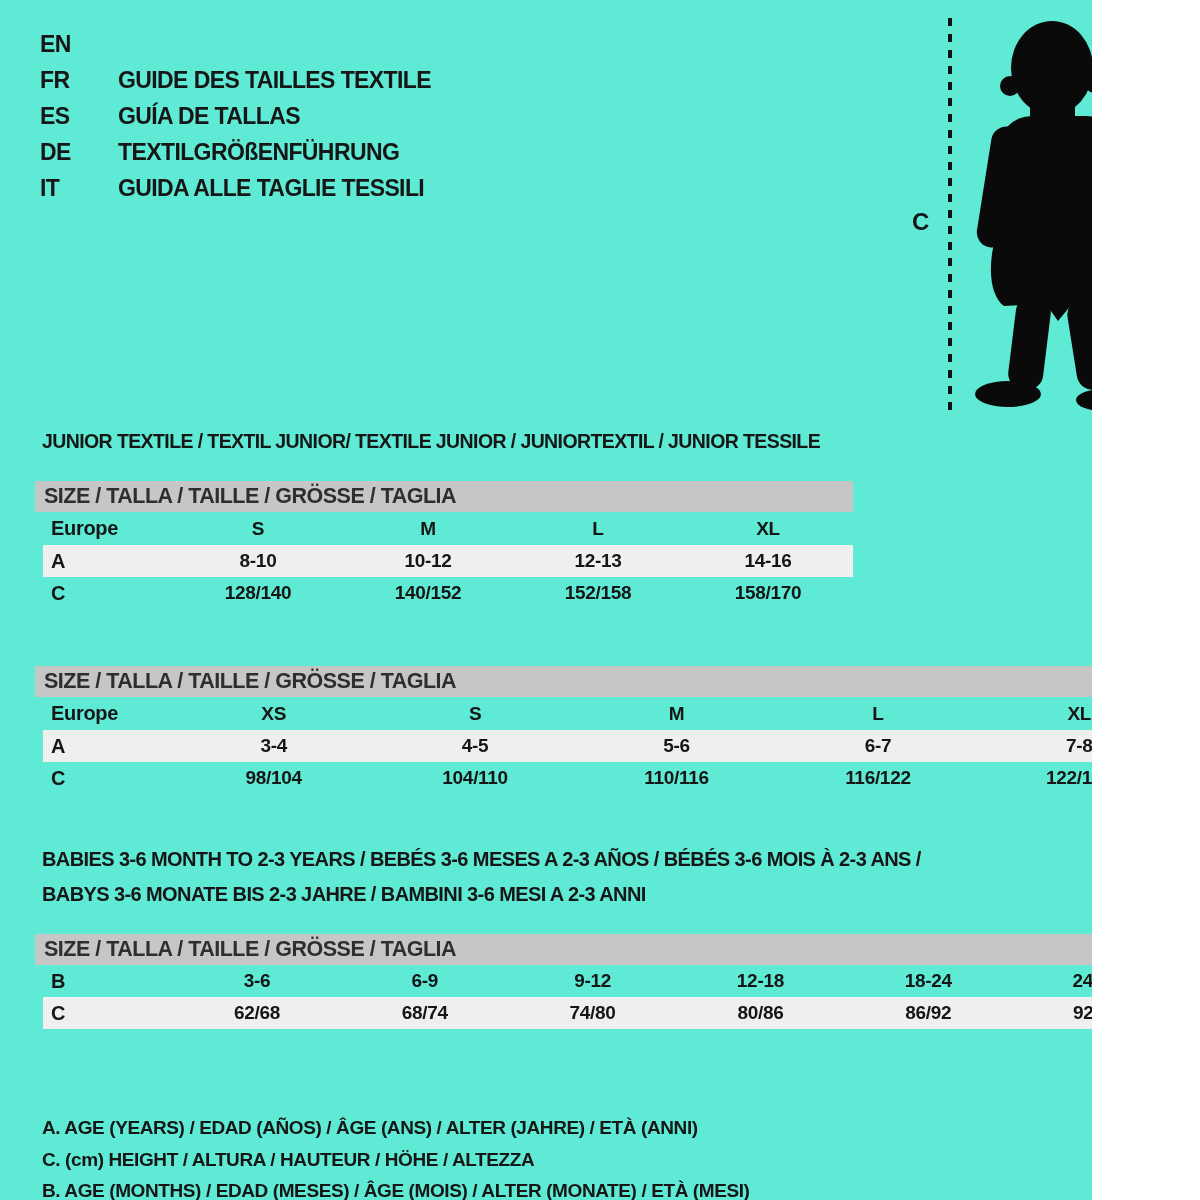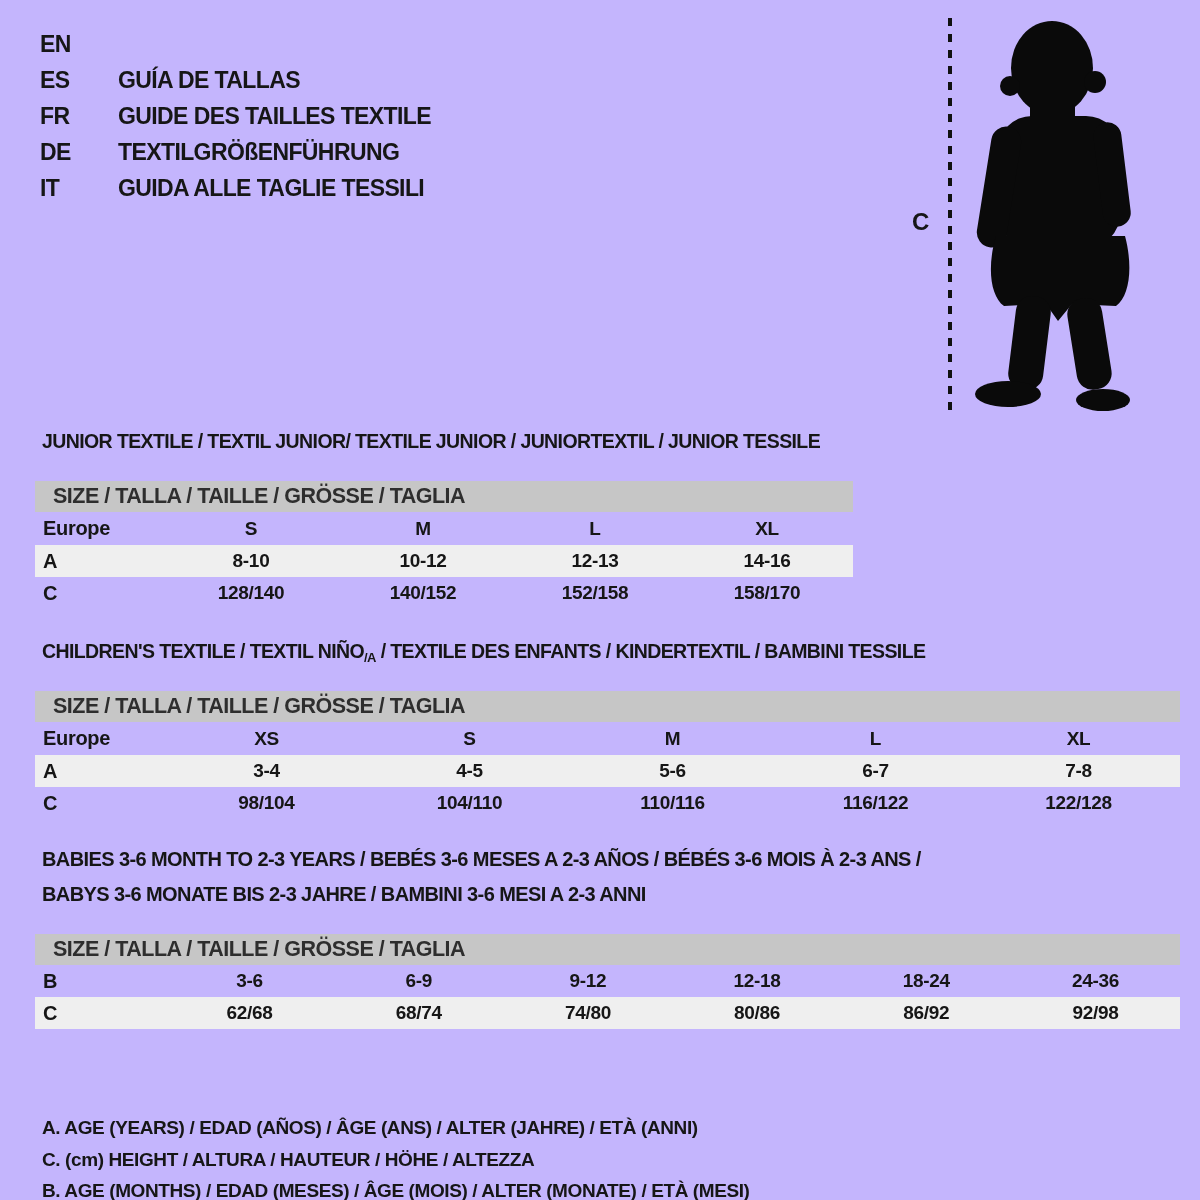--- a/index.html
+++ b/index.html
@@ -1,35 +1,35 @@
 <!DOCTYPE html>
 <html><head>
 <meta charset="utf-8">
 <style>
   html,body{margin:0;padding:0;background:#ffffff;}
   .canvas{
-    position:relative;width:1200px;height:1200px;background:#c4b5fd;
+    position:relative;width:1092px;height:1200px;background:#5eead4;
     font-family:"Liberation Sans","DejaVu Sans",sans-serif;color:#161616;overflow:hidden;
   }
   
   .lang-list{position:absolute;left:40px;top:26px;}
   .lang-row{display:flex;height:36px;align-items:center;}
   .lang-code{width:78px;font-weight:bold;font-size:23px;letter-spacing:-0.6px;}
   .lang-title{font-weight:bold;font-size:23px;letter-spacing:-0.6px;white-space:nowrap;}
   
   .figure{position:absolute;left:900px;top:8px;width:270px;height:412px;}
   .figure svg{position:absolute;left:0;top:0;}
   .c-label{position:absolute;left:12px;top:200px;font-size:24px;font-weight:bold;}
   
   .section{position:absolute;left:35px;}
   .sec-title{font-weight:bold;font-size:19.5px;letter-spacing:-0.6px;padding-left:7px;white-space:nowrap;}
   .sec-title .sub{font-size:13px;vertical-align:-4px;}
-  .size-bar{background:#c6c6c6;height:31px;line-height:31px;padding-left:18px;
+  .size-bar{background:#c6c6c6;height:31px;line-height:31px;padding-left:9px;
     font-weight:bold;font-size:21.5px;letter-spacing:-0.5px;color:#2e2e2e;}
-  .trow{display:flex;align-items:center;height:32px;font-weight:bold;font-size:19px;letter-spacing:-0.3px;}
+  .trow{display:flex;align-items:center;height:32px;font-weight:bold;font-size:19px;letter-spacing:-0.3px;margin-left:8px;}
   .trow .cl{width:130px;padding-left:8px;box-sizing:border-box;text-align:left;font-size:20px;}
   .trow .cv{flex:1;text-align:center;}
   .alt{background:#efefef;}
   #junior{top:430px;width:818px;}
   #junior .size-bar{margin-top:28px;}
   #children{top:640px;width:1145px;}
   #children .size-bar{margin-top:26px;}
   #babies{top:842px;width:1145px;}
   .babies-title-line{font-weight:bold;font-size:20px;letter-spacing:-0.6px;padding-left:7px;line-height:35px;white-space:nowrap;}
   #babies .size-bar{margin-top:22px;}
@@ -40,26 +40,26 @@
 </head>
 <body>
 
 <div class="canvas">
 
   <div class="lang-list">
     <div class="lang-row">
       <span class="lang-code">EN</span>
     </div>
     <div class="lang-row">
+      <span class="lang-code">FR</span>
+      <span class="lang-title">GUIDE DES TAILLES TEXTILE</span>
+    </div>
+    <div class="lang-row">
       <span class="lang-code">ES</span>
       <span class="lang-title">GUÍA DE TALLAS</span>
-    </div>
-    <div class="lang-row">
-      <span class="lang-code">FR</span>
-      <span class="lang-title">GUIDE DES TAILLES TEXTILE</span>
     </div>
     <div class="lang-row">
       <span class="lang-code">DE</span>
       <span class="lang-title">TEXTILGRÖßENFÜHRUNG</span>
     </div>
     <div class="lang-row">
       <span class="lang-code">IT</span>
       <span class="lang-title">GUIDA ALLE TAGLIE TESSILI</span>
     </div>
   </div>
@@ -105,21 +105,20 @@
     <div class="trow">
       <span class="cl">C</span>
       <span class="cv">128/140</span>
       <span class="cv">140/152</span>
       <span class="cv">152/158</span>
       <span class="cv">158/170</span>
     </div>
   </div>
 
   <div class="section" id="children">
-    <div class="sec-title"><span>CHILDREN'S TEXTILE / TEXTIL NIÑO</span><span class="sub">/A</span><span> / TEXTILE DES ENFANTS / KINDERTEXTIL / BAMBINI TESSILE</span></div>
     <div class="size-bar">SIZE / TALLA / TAILLE / GRÖSSE / TAGLIA</div>
     <div class="trow" style="height:33px;">
       <span class="cl">Europe</span>
       <span class="cv">XS</span>
       <span class="cv">S</span>
       <span class="cv">M</span>
       <span class="cv">L</span>
       <span class="cv">XL</span>
     </div>
     <div class="trow alt">

